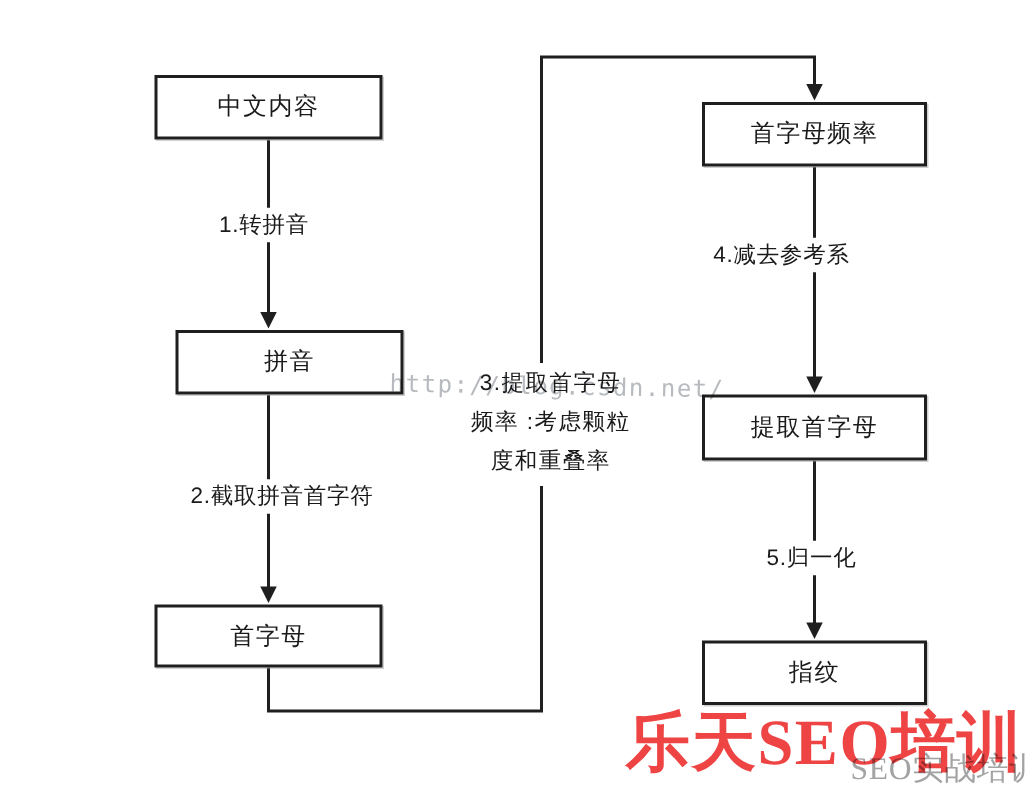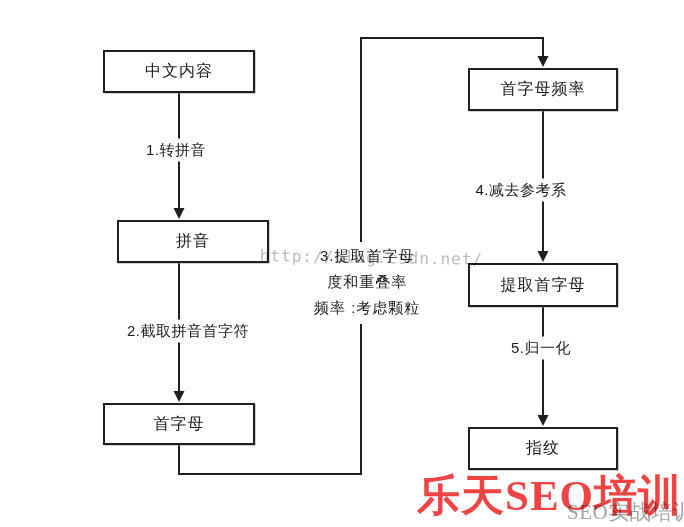--- a/index.html
+++ b/index.html
@@ -135,27 +135,27 @@
   <div class="node" style="left:468px; top:263px; width:150px; height:44px;">提取首字母</div>
 
   <div class="node" style="left:468px; top:427px; width:150px; height:43px;text-align:center;">指纹</div>
 
   <div class="edge-label" style="left:176px; top:150px;text-align:center;">1.转拼音</div>
 
   <div class="edge-label" style="left:188px; top:331px;">2.截取拼音首字符</div>
 
   <div class="edge-label-block" style="left:308px; top:242px;">
     <span>3.提取首字母</span>
+    <span>频率 :考虑颗粒</span>
     <span>度和重叠率</span>
-    <span>频率 :考虑颗粒</span>
   </div>
 
-  <div class="edge-label" style="left:521px; top:190px;">4.减去参考系</div>
+  <div class="edge-label" style="left:521px; top:170px;">4.减去参考系</div>
 
-  <div class="edge-label" style="left:541px; top:348px;">5.归一化</div>
+  <div class="edge-label" style="left:541px; top:372px;">5.归一化</div>
 
   <div class="wm-url">http://blog.csdn.net/</div>
 
   <div class="wm-big">乐天SEO培训</div>
 
   <div class="wm-small">SEO实战培训</div>
 
 </div>
 
 </body></html>

